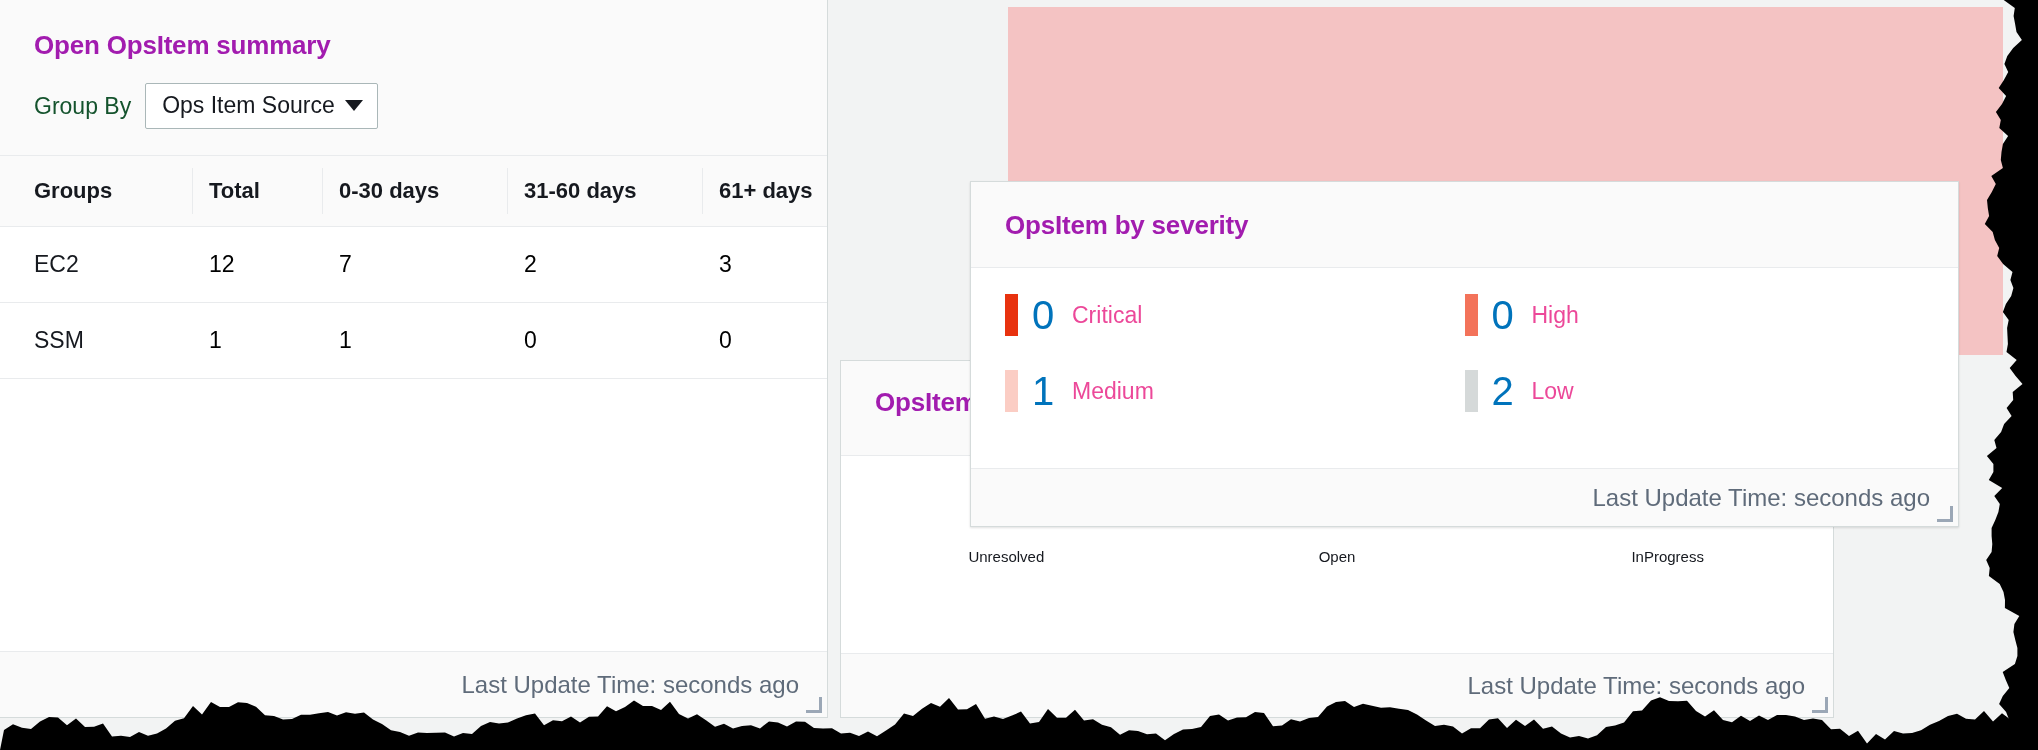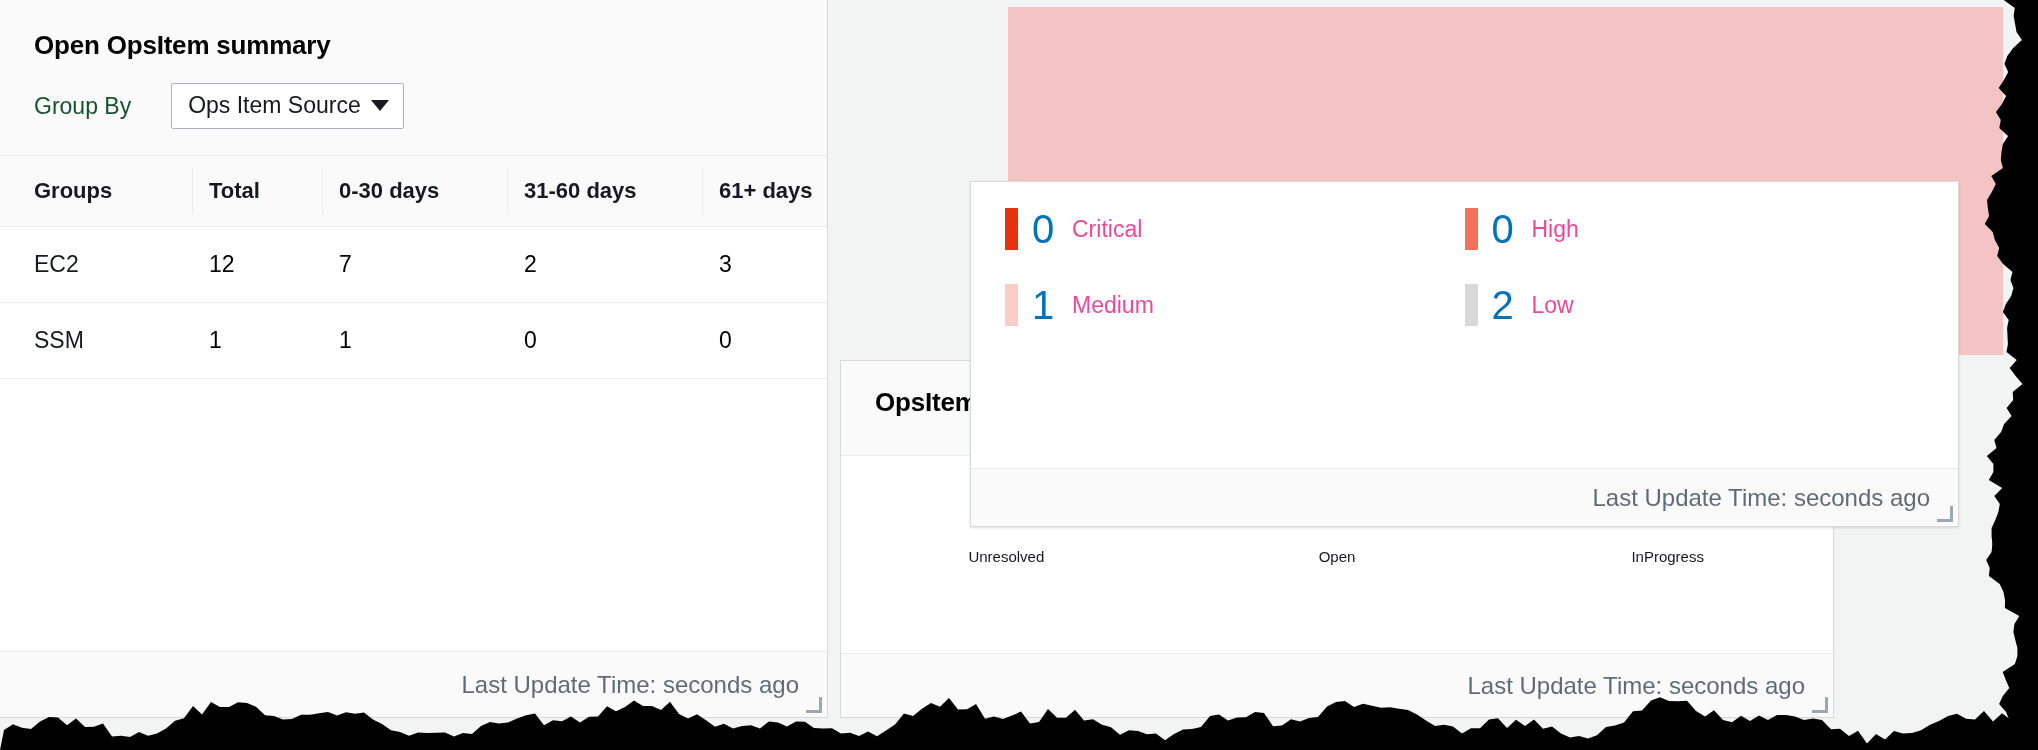--- a/index.html
+++ b/index.html
@@ -30,21 +30,21 @@
   }
   .card-header {
     background: #fafafa;
     border-bottom: 1px solid #e9ebed;
     box-sizing: border-box;
     flex: 0 0 auto;
   }
   .card-title {
     font-size: 26px;
     font-weight: bold;
-    color: #000000;
+    color: #a21caf;
     letter-spacing: -0.2px;
   }
   .card-body {
     flex: 1 1 auto;
     background: #ffffff;
     position: relative;
     overflow: hidden;
   }
   .card-footer {
     flex: 0 0 auto;
@@ -95,21 +95,20 @@
   }
   .select-box {
     border: 1px solid #aab7b8;
     border-radius: 2px;
     background: #ffffff;
     padding: 8px 14px 9px 16px;
     display: flex;
     align-items: center;
     gap: 10px;
     cursor: pointer;
-    margin-left: 26px;
   }
   .select-value {
     font-size: 23px;
     color: #16191f;
     white-space: nowrap;
   }
   .caret {
     width: 0; height: 0;
     border-left: 9px solid transparent;
     border-right: 9px solid transparent;
@@ -337,20 +336,23 @@
         <div class="status-label">InProgress</div>
       </div>
     </div>
     <div class="card-footer" style="height:64px;">
       <span class="footer-text">Last Update Time: seconds ago</span>
       <span class="resize-handle"></span>
     </div>
   </div>
 
   <div class="card" id="severity-card">
+    <div class="card-header">
+      <div class="card-title">OpsItem by severity</div>
+    </div>
     <div class="card-body">
 
       <div class="sev-item">
         <span class="sev-bar" style="background: rgb(232, 50, 15);"></span>
         <span class="sev-count">0</span>
         <span class="sev-label">Critical</span>
       </div>
 
       <div class="sev-item">
         <span class="sev-bar" style="background: rgb(243, 115, 90);"></span>

